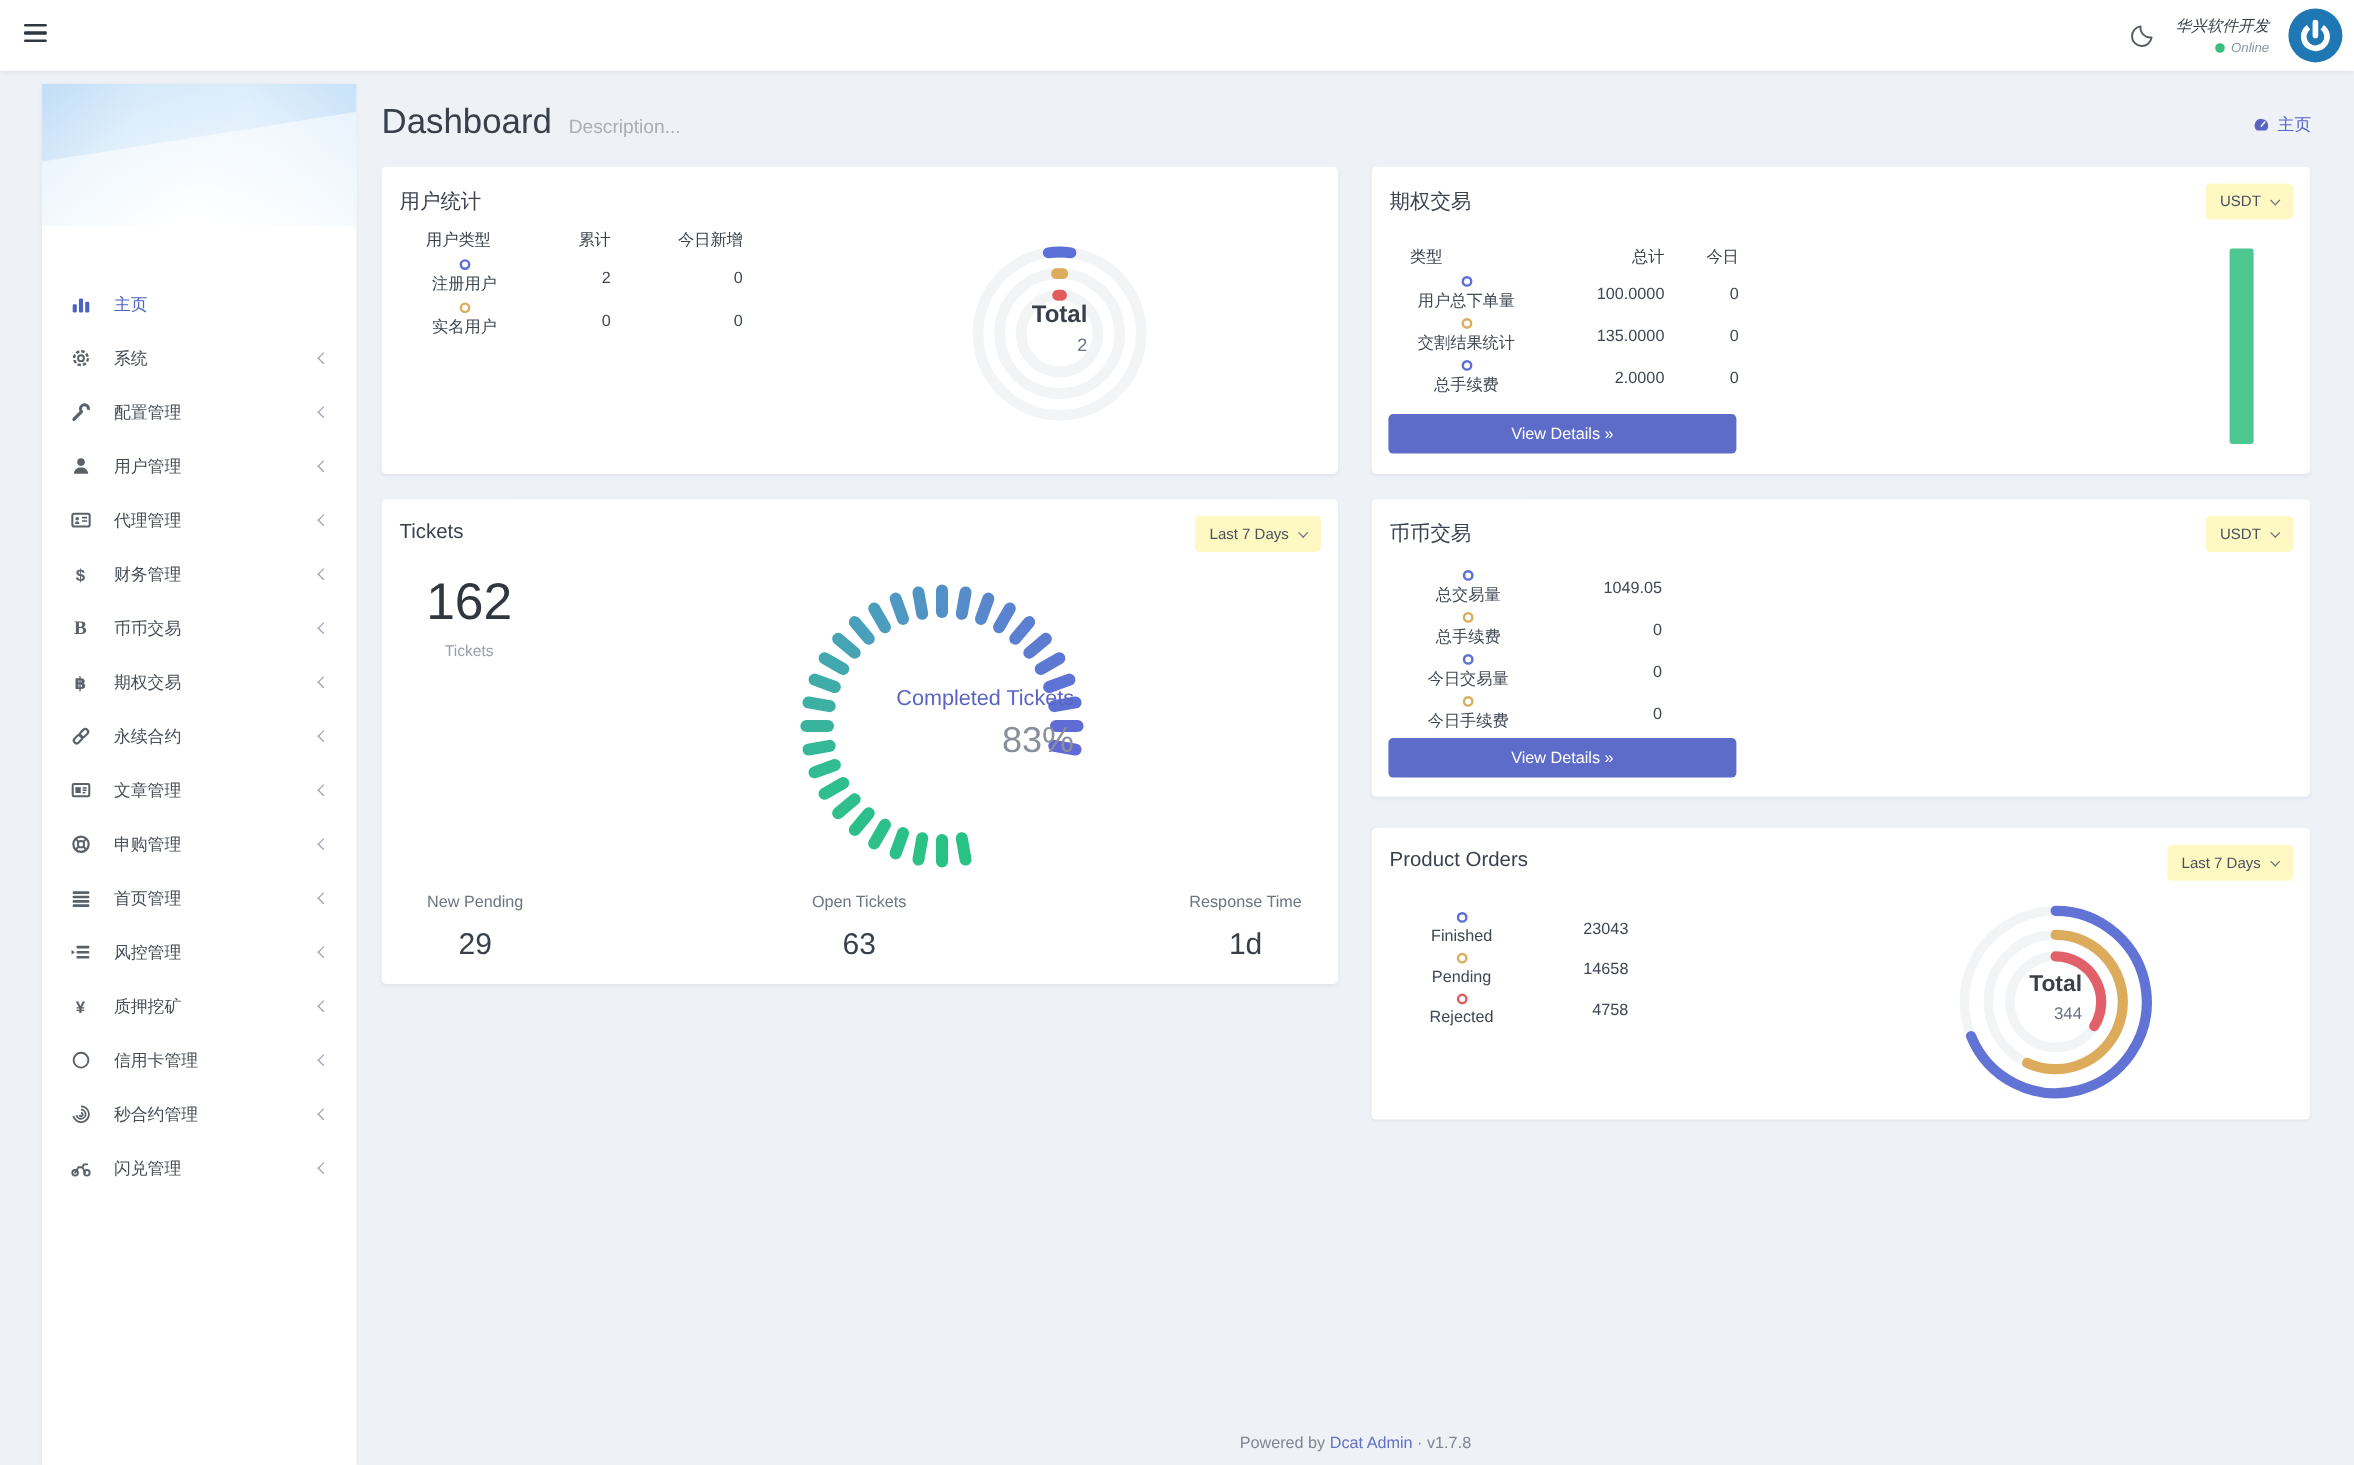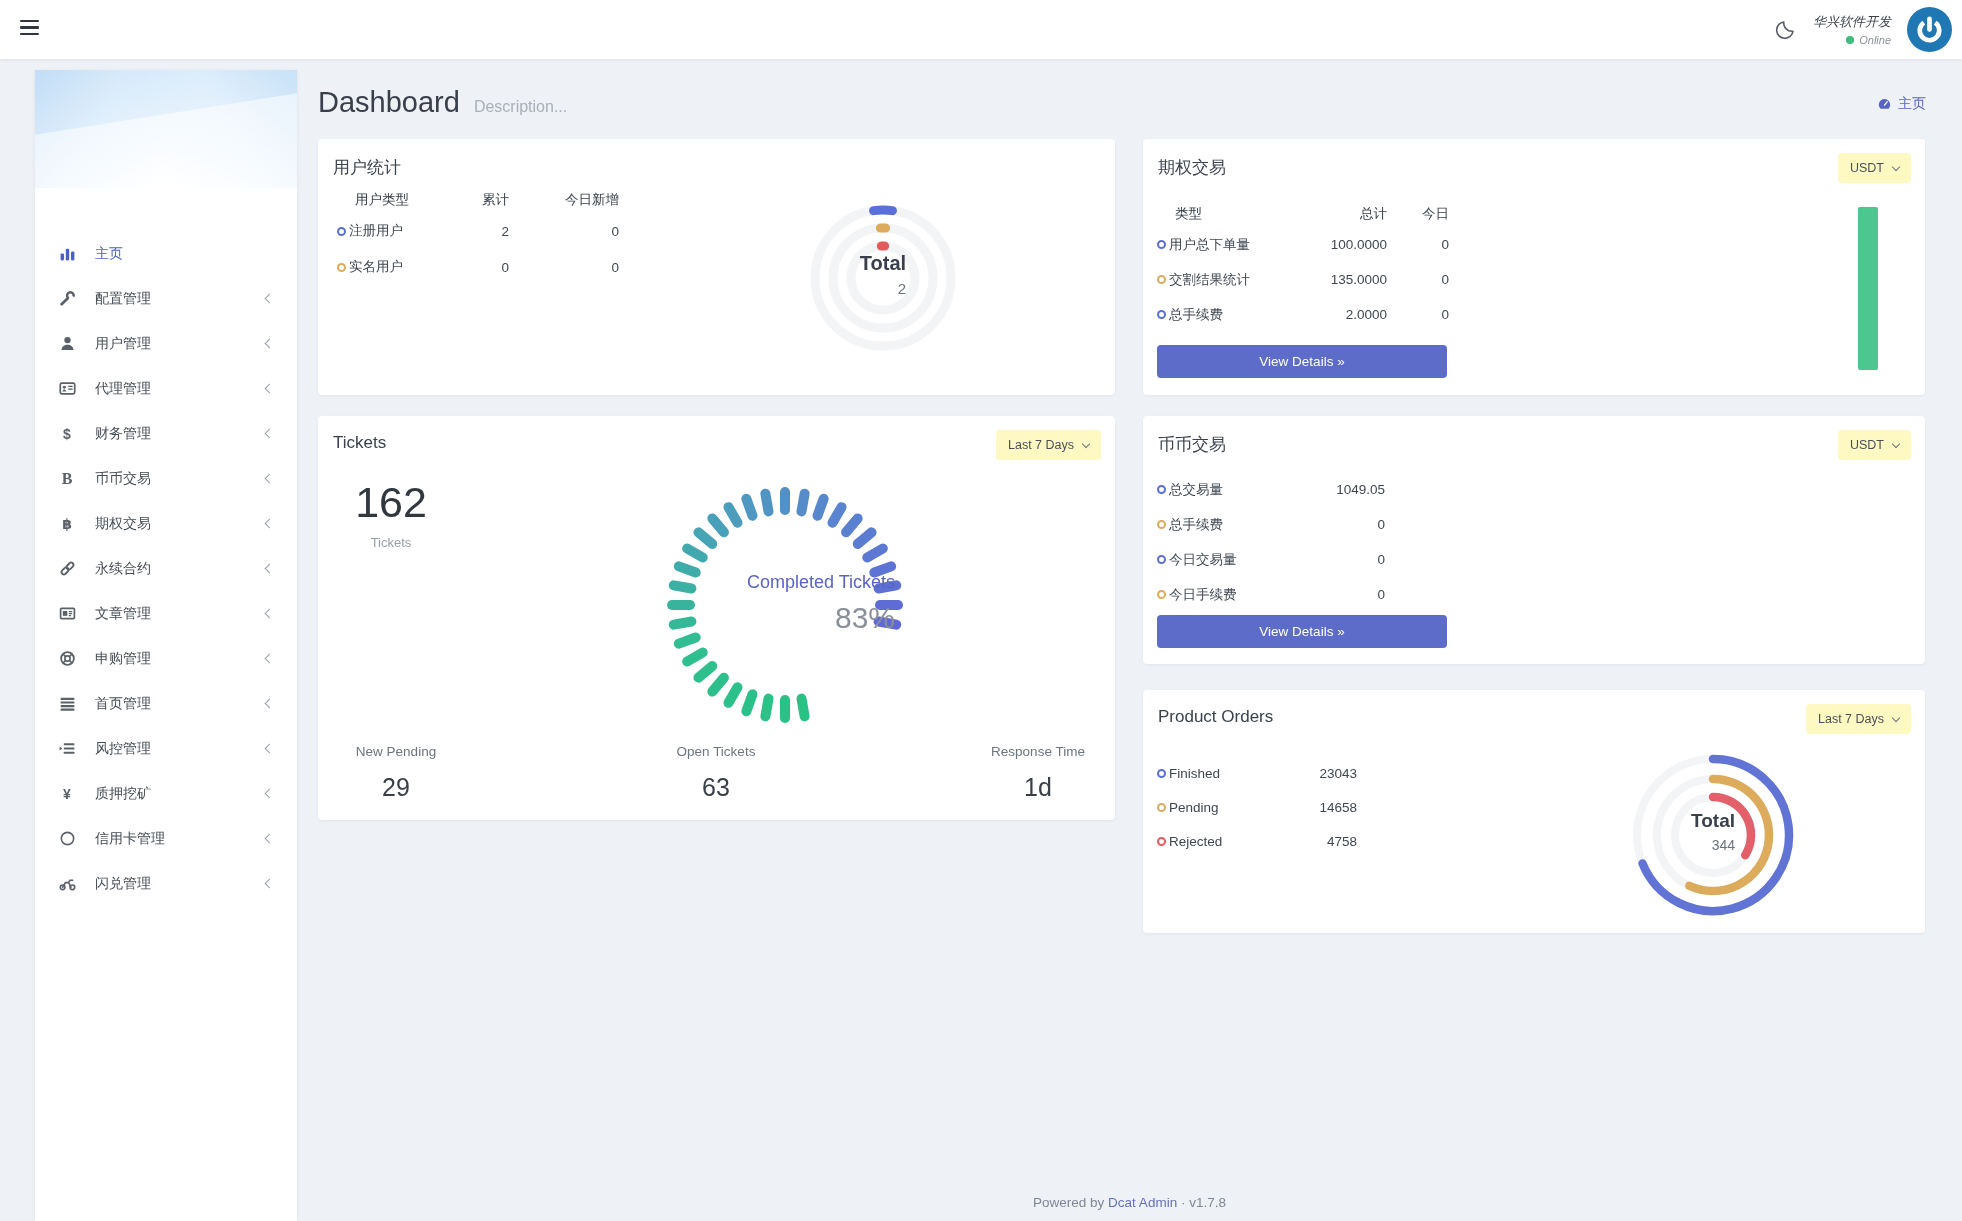--- a/index.html
+++ b/index.html
@@ -54,21 +54,21 @@
   .card { position:absolute; background:#fff; border-radius:4px; box-shadow:0 1px 3px rgba(30,40,60,.06); }
   .card-title { position:absolute; left:15px; top:17px; font-size:17px; font-weight:500; color:#3b424e; }
   .select { position:absolute; top:14px; right:14px; height:30px; background:#fef9c3; border-radius:4px;
             padding:0 12px; display:flex; align-items:center; gap:9px; font-size:12.5px; color:#49505c;
             cursor:pointer; }
   .select .dchev { width:6px; height:6px; border-left:1.6px solid #6a7280; border-bottom:1.6px solid #6a7280;
                    transform:rotate(-45deg); margin-top:-3px; }
   .stat-table { position:absolute; font-size:13.5px; color:#3f4752; }
   .trow { display:grid; align-items:center; }
   .thead { font-weight:500; color:#39404b; }
-  .ccell { display:flex; align-items:center; gap:3px; }
+  .ccell { display:flex; align-items:center; gap:3px;flex-direction:column; }
   .cdot { width:9px; height:9px; border-radius:50%; border:2px solid; flex:0 0 9px; }
   .num { text-align:right; }
   .viewbtn { position:absolute; left:14px; width:290px; height:33px; background:#5d6bc9; color:#fff;
              font-size:13.5px; border:none; border-radius:4px; cursor:pointer; display:flex;
              align-items:center; justify-content:center; font-family:inherit; }
   .chart-abs { position:absolute; }
   .chart-center { position:absolute; text-align:right; transform:translate(-50%,-50%); }
   .cc-label { font-weight:bold; color:#39404b; }
   .cc-value { color:#6b7280; }
   
@@ -128,20 +128,30 @@
       <span class="ic">
         <svg viewBox="0 0 16 16" width="17" height="17">
             <rect x="1.5" y="8" width="3.2" height="6.5" rx="1" fill="currentColor"></rect>
             <rect x="6.4" y="3.5" width="3.2" height="11" rx="1" fill="currentColor"></rect>
             <rect x="11.3" y="6" width="3.2" height="8.5" rx="1" fill="currentColor"></rect>
           </svg>
       </span>
         <span class="lbl">主页</span>
     </div>
 
+    <div class="nav-item">
+      <span class="ic">
+        <svg viewBox="0 0 16 16" width="17" height="17">
+            <circle cx="8" cy="8" r="5.4" fill="none" stroke="currentColor" stroke-width="1.9" stroke-dasharray="2.7 1.55"></circle>
+            <circle cx="8" cy="8" r="2.3" fill="none" stroke="currentColor" stroke-width="1.5"></circle>
+          </svg>
+      </span>
+        <span class="lbl">系统</span>
+        <span class="chev"></span>
+    </div>
 
     <div class="nav-item">
       <span class="ic">
         <svg viewBox="0 0 16 16" width="17" height="17">
             <path d="M2.5 13.5 8 8" stroke="currentColor" stroke-width="2.6" stroke-linecap="round" fill="none"></path>
             <circle cx="10.7" cy="5.3" r="3.1" fill="none" stroke="currentColor" stroke-width="2.3" stroke-dasharray="13.5 6" transform="rotate(120 10.7 5.3)"></circle>
           </svg>
       </span>
         <span class="lbl">配置管理</span>
         <span class="chev"></span>
@@ -272,20 +282,31 @@
     <div class="nav-item">
       <span class="ic">
         <svg viewBox="0 0 16 16" width="17" height="17">
             <circle cx="8" cy="8" r="5.8" fill="none" stroke="currentColor" stroke-width="1.5"></circle>
           </svg>
       </span>
         <span class="lbl">信用卡管理</span>
         <span class="chev"></span>
     </div>
 
+    <div class="nav-item">
+      <span class="ic">
+        <svg viewBox="0 0 16 16" width="17" height="17" fill="none" stroke="currentColor" stroke-width="1.4">
+            <path d="M8 1.8a6.2 6.2 0 1 1-6 7.6"></path>
+            <path d="M8 4.4a3.6 3.6 0 1 1-3.5 4.4"></path>
+            <path d="M8 7a1.3 1.3 0 1 1-1.2 1.6"></path>
+          </svg>
+      </span>
+        <span class="lbl">秒合约管理</span>
+        <span class="chev"></span>
+    </div>
 
     <div class="nav-item">
       <span class="ic">
         <svg viewBox="0 0 16 16" width="17" height="17" fill="none" stroke="currentColor" stroke-width="1.5" stroke-linecap="round">
             <circle cx="3.4" cy="11.6" r="2.2"></circle>
             <circle cx="12.6" cy="11.6" r="2.2"></circle>
             <path d="M3.4 11.6 6 7.2h3.2l2 4.4M8.8 7.2l1.5-2.2h2.6"></path>
           </svg>
       </span>
         <span class="lbl">闪兑管理</span>

